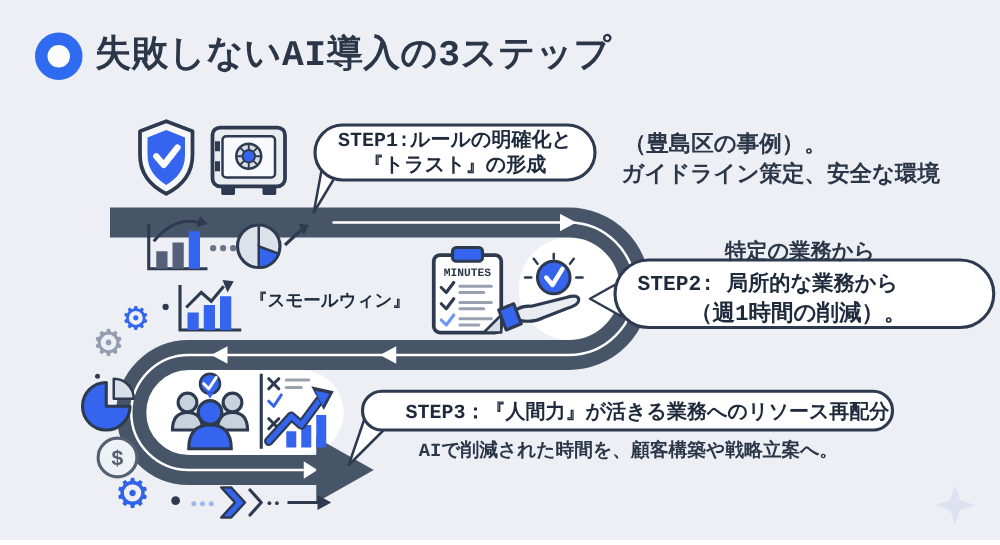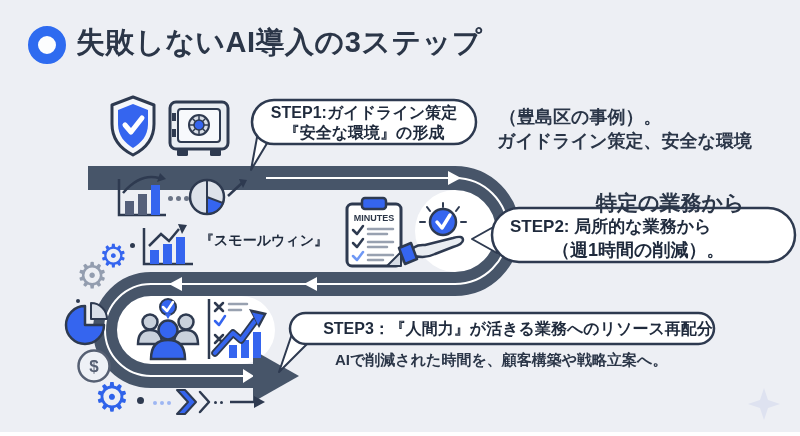--- a/index.html
+++ b/index.html
@@ -1,19 +1,19 @@
 <!DOCTYPE html>
 <html><head>
 <meta charset="utf-8">
 <style>
   html,body{margin:0;padding:0;}
   .canvas{
     position:relative;width:800px;height:432px;overflow:hidden;
     background:#edeff4;
-    font-family:Liberation Sans, sans-serif;
+    font-family:Liberation Mono, monospace;
     color:#273244;
   }
   .abs{position:absolute;}
   .title-dot{width:18px;height:18px;border:10px solid #2e6bf0;border-radius:50%;background:#fcfdfe;}
   .page-title{font-size:29px;font-weight:800;color:#2b3648;letter-spacing:.5px;white-space:nowrap;}
   .bubble-text{font-weight:700;color:#1f2a3c;white-space:nowrap;}
   .note-text{font-weight:600;color:#2b3648;white-space:nowrap;}
   .dot{border-radius:50%;}
   .glyph{line-height:1;}
   svg{display:block;}
@@ -201,30 +201,30 @@
   <span class="abs dot" style="left:130px;top:243px;width:5px;height:5px;background:#2e3a50;"></span>
   <span class="abs dot" style="left:76px;top:299px;width:4px;height:4px;background:#2e3a50;"></span>
   <span class="abs dot" style="left:137px;top:397px;width:7px;height:7px;background:#2e3a50;"></span>
   <span class="abs dot" style="left:153px;top:401px;width:4px;height:4px;background:#9db6f2;"></span>
   <span class="abs dot" style="left:160px;top:401px;width:4px;height:4px;background:#9db6f2;"></span>
   <span class="abs dot" style="left:167px;top:401px;width:4px;height:4px;background:#9db6f2;"></span>
   <span class="abs dot" style="left:214px;top:401px;width:3px;height:3px;background:#2e3a50;"></span>
   <span class="abs dot" style="left:220px;top:401px;width:3px;height:3px;background:#2e3a50;"></span>
 
   <div class="abs bubble-text" style="left:252px;top:103px;width:224px;text-align:center;font-size:16px;line-height:20px;">
-    <div>STEP1:ガイドライン策定</div>
-    <div>『安全な環境』の形成</div>
+    <div>STEP1:ルールの明確化と</div>
+    <div>『トラスト』の形成</div>
   </div>
 
   <div class="abs note-text" style="left:497px;top:105px;font-size:18px;line-height:24px;">
     <div style="padding-left:2px;">（豊島区の事例）。</div>
     <div>ガイドライン策定、安全な環境</div>
   </div>
 
-  <div class="abs note-text" style="left:596px;top:189px;font-size:21px;">特定の業務から</div>
+  <div class="abs note-text" style="left:580px;top:189px;font-size:17px;">特定の業務から</div>
 
   <div class="abs bubble-text" style="left:510px;top:215px;font-size:17px;">STEP2: 局所的な業務から</div>
   <div class="abs bubble-text" style="left:552px;top:238px;font-size:18px;">（週1時間の削減）。</div>
 
   <div class="abs bubble-text" style="left:200px;top:232px;font-size:14px;">『スモールウィン』</div>
 
   <div class="abs bubble-text" style="left:292px;top:319px;width:420px;text-align:center;font-size:16px;margin-left:16px;">STEP3：『人間力』が活きる業務へのリソース再配分</div>
 
   <div class="abs note-text" style="left:335px;top:351px;font-size:15px;">AIで削減された時間を、顧客構築や戦略立案へ。</div>
 

